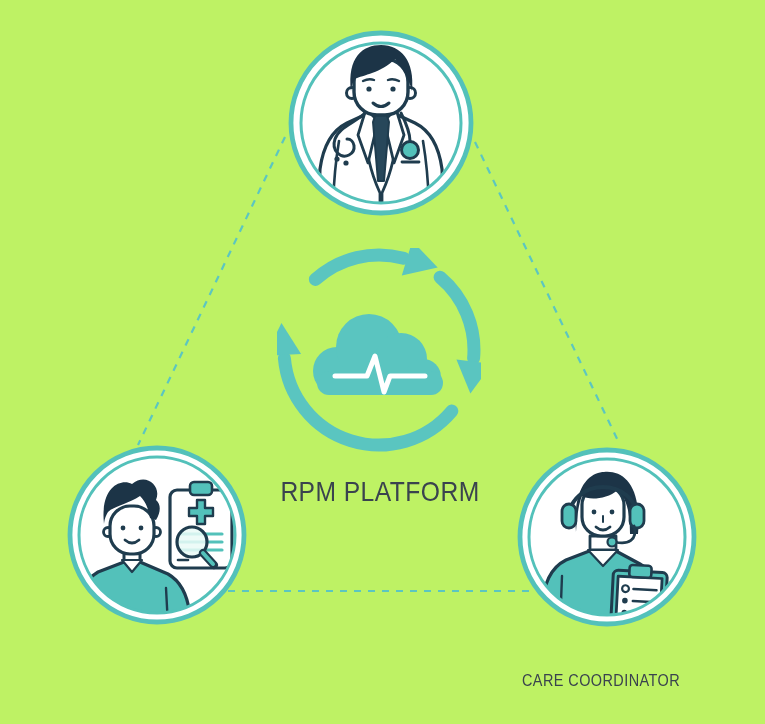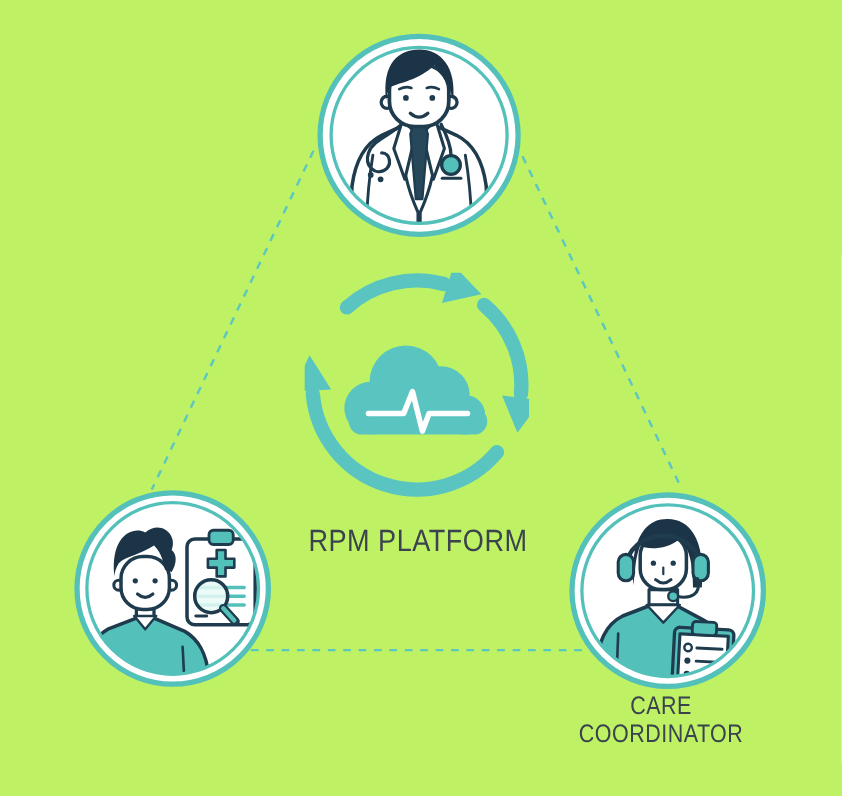--- a/index.html
+++ b/index.html
@@ -16,21 +16,21 @@
   .node-coordinator{left:516px;top:446px;width:182px;height:182px;}
   .label{
     position:absolute;z-index:3;text-align:center;color:#3a434e;
     letter-spacing:0.5px;font-weight:400;
   }
   .label-inner{display:block;transform-origin:50% 50%;}
   .rpm-label{left:230px;top:476px;width:300px;font-size:28px;}
   .rpm-label .label-inner{transform:scaleX(0.88);}
   .specialist-label{left:29px;top:662px;width:250px;font-size:26px;}
   .specialist-label .label-inner{transform:scaleX(0.8);}
-  .coordinator-label{left:496px;top:628px;width:210px;font-size:23px;line-height:26px;}
+  .coordinator-label{left:496px;top:668px;width:210px;font-size:17px;line-height:26px;}
   .coordinator-label .label-inner{transform:scaleX(0.85);}
 </style>
 </head>
 <body>
 
 <div class="canvas">
 
   <svg class="connectors" width="765" height="724" viewBox="0 0 765 724">
     <line x1="285" y1="137" x2="138" y2="445" stroke="#5cc6c0" stroke-width="2.2" stroke-dasharray="7 7"></line>
     <line x1="475" y1="142" x2="620" y2="445" stroke="#5cc6c0" stroke-width="2.2" stroke-dasharray="7 7"></line>

